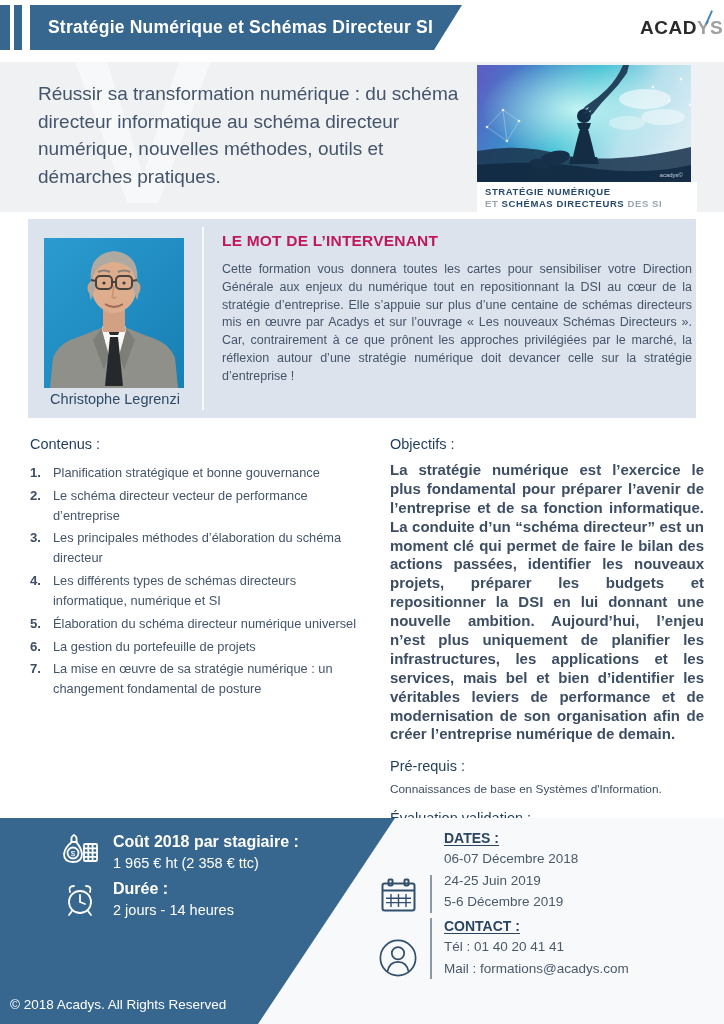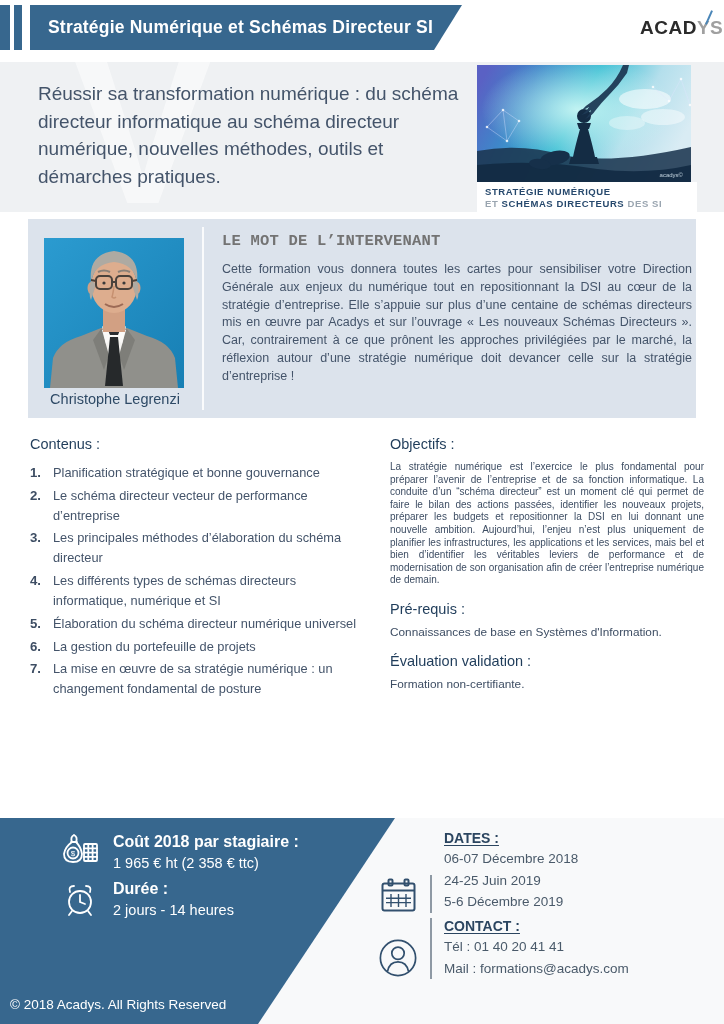--- a/index.html
+++ b/index.html
@@ -32,33 +32,33 @@
   .cap-l2{font-size:9.5px;font-weight:700;letter-spacing:.6px;color:#27496d;margin-top:1px;}
   .cap-dim{color:#9aa5b0;}
 
   
   .speaker{position:absolute;left:28px;top:219px;width:668px;height:199px;background:#dce3ec;}
   .speaker .divider{position:absolute;left:174px;top:8px;width:2px;height:183px;background:rgba(255,255,255,.85);}
   .portrait{position:absolute;left:16px;top:19px;width:140px;height:150px;display:block;}
   .speaker-name{position:absolute;left:0;top:172px;width:174px;text-align:center;
                 font-size:14.5px;color:#2e4a66;}
   .speaker-col{position:absolute;left:194px;top:13px;width:470px;}
-  .speaker-col h2{margin:0;font-size:15.5px;font-weight:700;color:#737373;letter-spacing:.2px;font-family:Liberation Mono, monospace;}
+  .speaker-col h2{margin:0;font-size:15.5px;font-weight:700;color:#be185d;letter-spacing:.2px;}
   .speaker-col p{margin:11px 0 0;font-size:12.5px;line-height:1.42;text-align:justify;color:#44546a;}
 
   
   h3.sec{margin:0;font-size:14.5px;font-weight:400;color:#1f3c5a;}
   .col-left{position:absolute;left:30px;top:436px;width:336px;}
   ol.contents{list-style:none;counter-reset:item;margin:11px 0 0;padding:0;
               font-size:12.8px;color:#44546a;}
   ol.contents li{counter-increment:item;position:relative;padding-left:23px;margin-bottom:3px;line-height:1.55;}
   ol.contents li::before{content:counter(item) ".";position:absolute;left:0;font-weight:700;
                          color:#3d4d63;font-size:13.2px;}
   .col-right{position:absolute;left:390px;top:436px;width:314px;}
-  .col-right p.obj{margin:9px 0 0;font-size:10px;line-height:1.26;text-align:justify;color:#3d4d63;}
+  .col-right p.obj{margin:9px 0 0;font-size:15px;line-height:1.26;text-align:justify;color:#3d4d63;font-weight:bold;}
   .col-right h3.mt{margin-top:14px;}
   .col-right p.small{margin:8px 0 0;font-size:11.8px;color:#3d4d63;}
 
   
   .footer{position:absolute;left:0;top:818px;width:724px;height:206px;background:#f8f9fa;}
   .footer-blue{position:absolute;inset:0;background:#37678e;
                clip-path:polygon(0 0,395px 0,258px 100%,0 100%);}
   .f-row{position:absolute;left:60px;display:flex;gap:13px;align-items:flex-start;color:#fff;}
   .f-icon{width:40px;display:flex;justify-content:center;margin-top:1px;}
   .f-label{font-size:16px;font-weight:700;line-height:1.45;}

